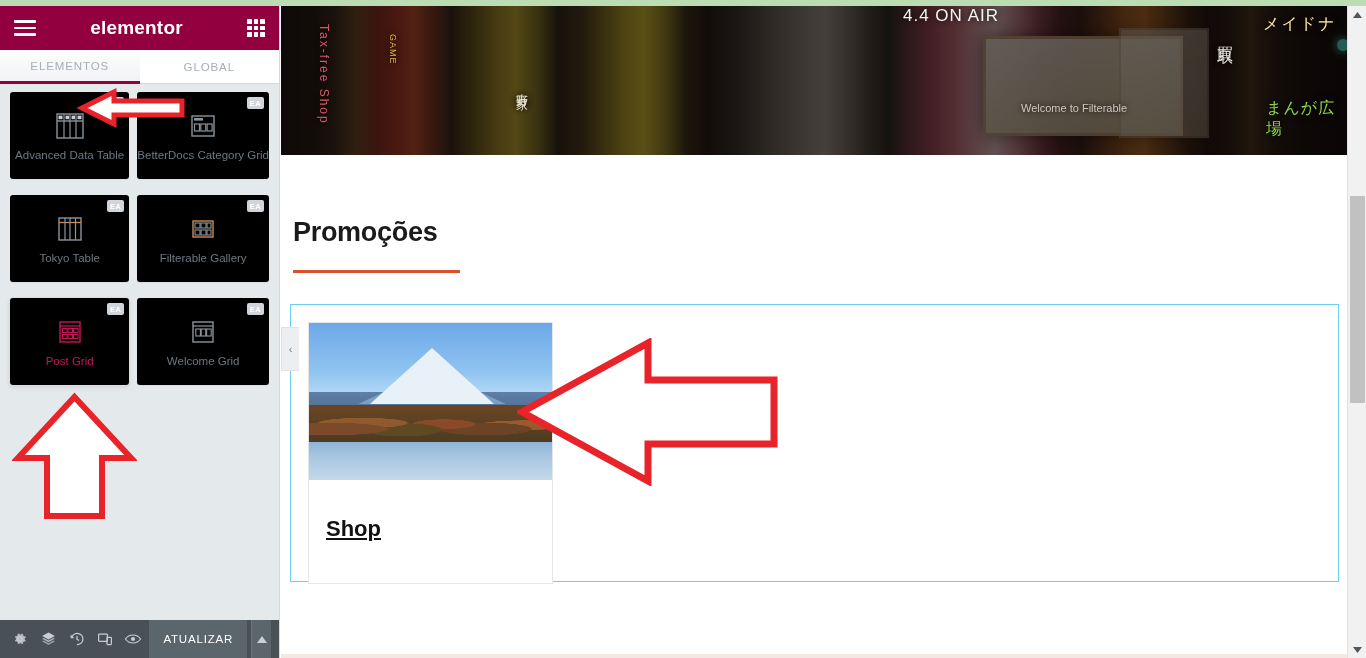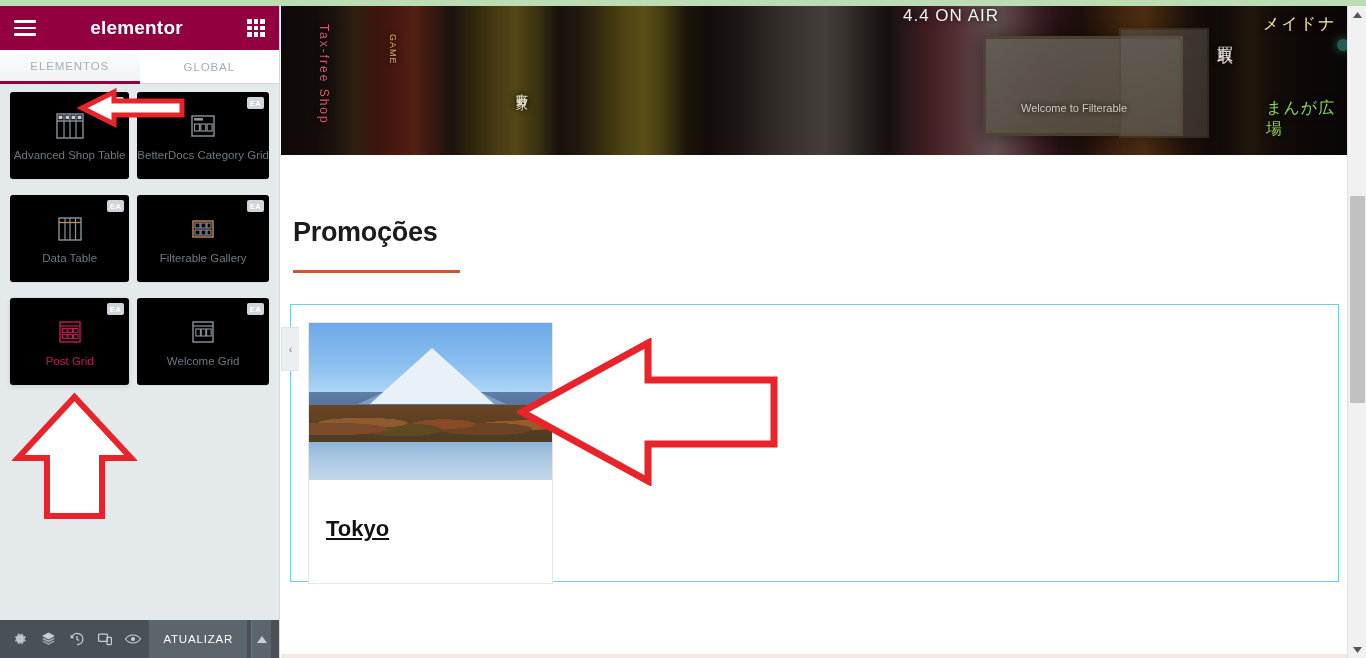--- a/index.html
+++ b/index.html
@@ -335,21 +335,21 @@
           <rect x="4" y="3" width="26" height="24" fill="none" stroke="#8b949c" stroke-width="1.4"></rect>
           <line x1="4" y1="10" x2="30" y2="10" stroke="#8b949c" stroke-width="1.4"></line>
           <line x1="11" y1="3" x2="11" y2="27" stroke="#8b949c" stroke-width="1.2"></line>
           <line x1="17" y1="3" x2="17" y2="27" stroke="#8b949c" stroke-width="1.2"></line>
           <line x1="23" y1="3" x2="23" y2="27" stroke="#8b949c" stroke-width="1.2"></line>
           <rect x="5.5" y="4.6" width="4" height="3.6" fill="#c9ced3"></rect>
           <rect x="12.5" y="4.6" width="3.5" height="3.6" fill="#c9ced3"></rect>
           <rect x="18.5" y="4.6" width="3.5" height="3.6" fill="#c9ced3"></rect>
           <rect x="24.5" y="4.6" width="4" height="3.6" fill="#c9ced3"></rect>
         </svg>
-        <span class="wlabel">Advanced Shop Table</span>
+        <span class="wlabel">Advanced Data Table</span>
       </div>
 
       <div class="widget">
         <span class="ea-badge">EA</span>
         <svg class="wicon" viewBox="0 0 34 30">
           <rect x="6" y="5" width="22" height="20" fill="none" stroke="#8b949c" stroke-width="1.4"></rect>
           <rect x="8" y="7" width="9" height="2.6" fill="#8b949c"></rect>
           <rect x="8.5" y="13" width="5" height="7" fill="none" stroke="#8b949c" stroke-width="1.2"></rect>
           <rect x="14.8" y="13" width="5" height="7" fill="none" stroke="#8b949c" stroke-width="1.2"></rect>
           <rect x="21.1" y="13" width="5" height="7" fill="none" stroke="#8b949c" stroke-width="1.2"></rect>
@@ -359,21 +359,21 @@
 
       <div class="widget">
         <span class="ea-badge">EA</span>
         <svg class="wicon" viewBox="0 0 34 30">
           <rect x="6" y="4" width="22" height="22" fill="none" stroke="#8b949c" stroke-width="1.4"></rect>
           <line x1="6" y1="8.5" x2="28" y2="8.5" stroke="#c98a5a" stroke-width="1.3"></line>
           <line x1="12" y1="4" x2="12" y2="26" stroke="#8b949c" stroke-width="1.2"></line>
           <line x1="17" y1="4" x2="17" y2="26" stroke="#8b949c" stroke-width="1.2"></line>
           <line x1="22.5" y1="4" x2="22.5" y2="26" stroke="#8b949c" stroke-width="1.2"></line>
         </svg>
-        <span class="wlabel">Data Table</span>
+        <span class="wlabel">Tokyo Table</span>
       </div>
 
       <div class="widget">
         <span class="ea-badge">EA</span>
         <svg class="wicon" viewBox="0 0 34 30">
           <rect x="7" y="7" width="20" height="16" fill="none" stroke="#c98a5a" stroke-width="1.4"></rect>
           <rect x="9" y="9" width="5" height="5" fill="none" stroke="#8b949c" stroke-width="1.1"></rect>
           <rect x="15" y="9" width="5" height="5" fill="none" stroke="#8b949c" stroke-width="1.1"></rect>
           <rect x="21" y="9" width="4" height="5" fill="none" stroke="#8b949c" stroke-width="1.1"></rect>
           <rect x="9" y="16" width="5" height="5" fill="none" stroke="#8b949c" stroke-width="1.1"></rect>
@@ -483,21 +483,21 @@
         <div class="section-handle">‹</div>
         <div class="post-card">
           <div class="post-thumb">
             <div class="fuji-sky"></div>
             <div class="fuji-ridge"></div>
             <div class="fuji-peak2"></div>
             <div class="fuji-peak"></div>
             <div class="fuji-trees"></div>
             <div class="fuji-lake"></div>
           </div>
-          <a class="post-title">Tokyo</a>
+          <a class="post-title">Shop</a>
         </div>
       </div>
     </div>
   </div>
 
   <div class="scrollbar">
     <div class="sb-arrow up">
       <svg width="9" height="6" viewBox="0 0 9 6">
           <path d="M4.5 0L9 6H0z" fill="#50575d"></path>
         </svg>

